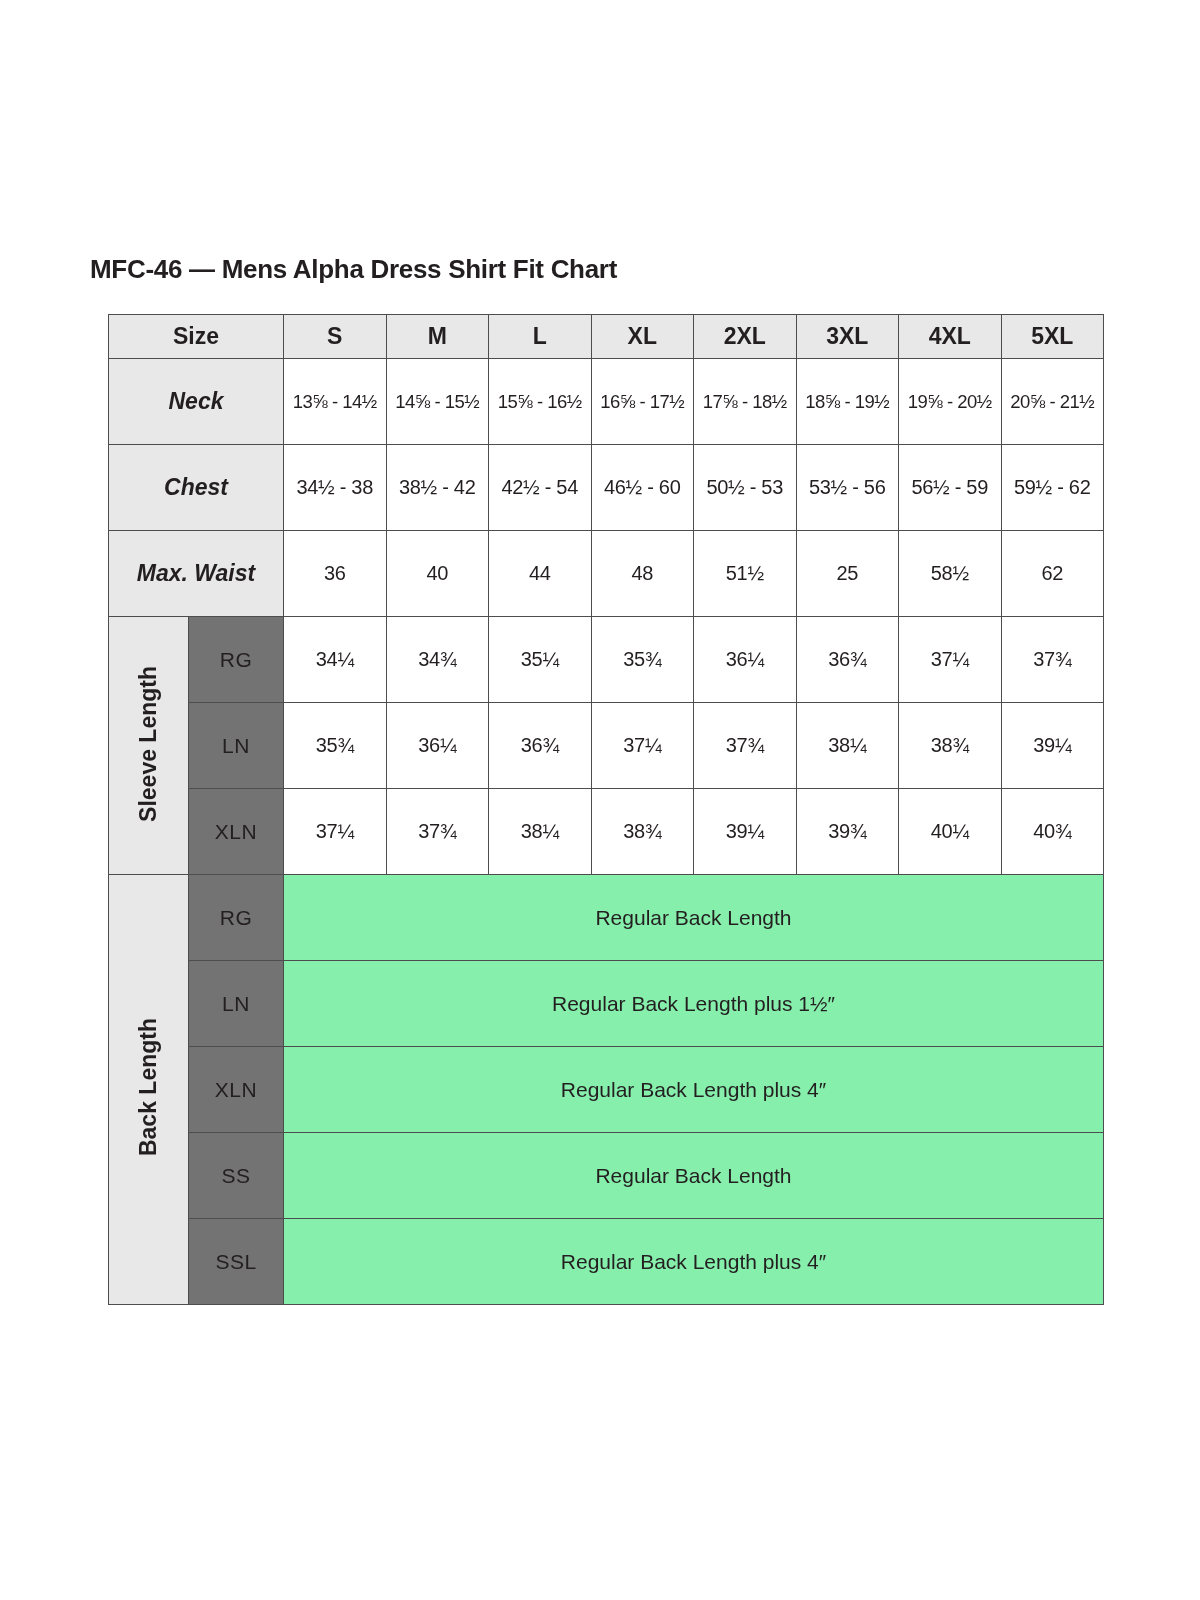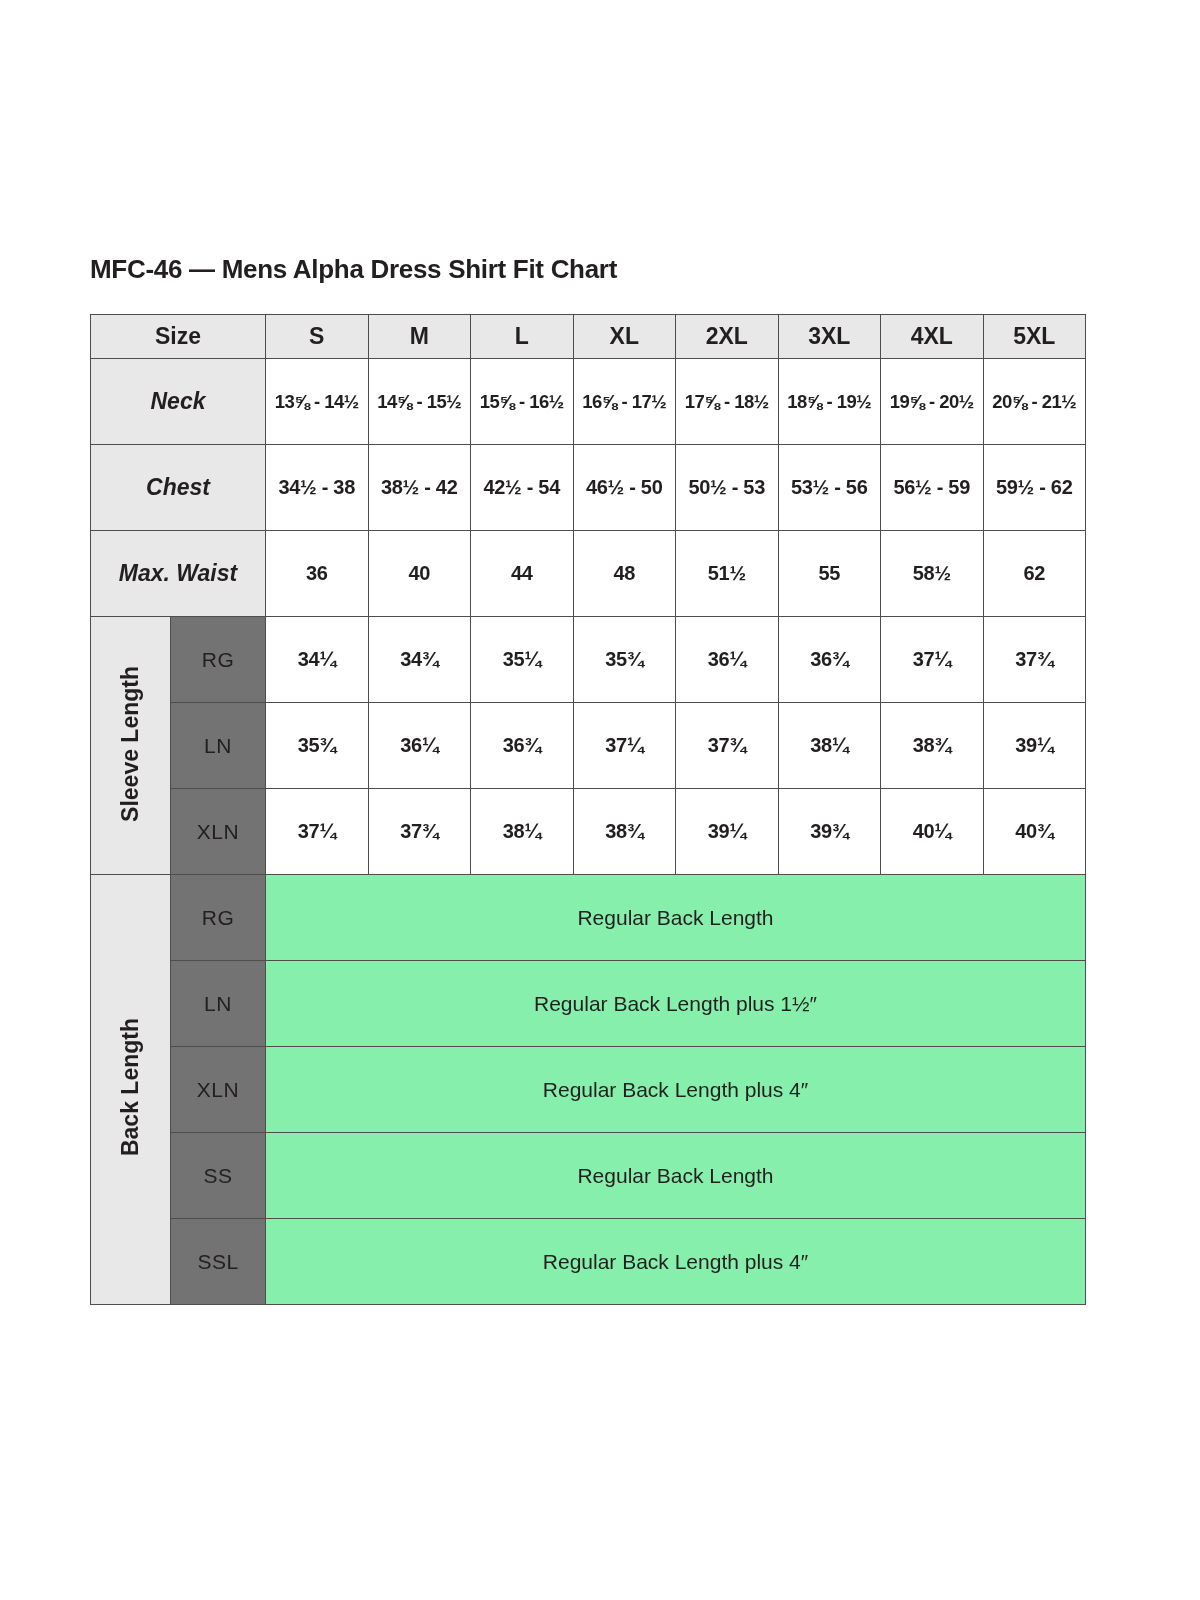--- a/index.html
+++ b/index.html
@@ -21,21 +21,21 @@
     position: absolute;
     left: 90px;
     top: 254px;
     font-size: 26px;
     font-weight: bold;
     letter-spacing: -0.3px;
     margin: 0;
   }
   table.fit-chart {
     position: absolute;
-    left: 90px;
+    left: 108px;
     top: 314px;
     border-collapse: collapse;
     table-layout: fixed;
     width: 995px;
   }
   table.fit-chart th,
   table.fit-chart td {
     border: 1.5px solid #4d4d4f;
     text-align: center;
     vertical-align: middle;
@@ -57,21 +57,21 @@
     font-style: italic;
   }
   th.code-cell {
     font-size: 21px;
     font-weight: normal;
     letter-spacing: 0.5px;
     background: #737373;
   }
   td.val {
     font-size: 20px;
-    font-weight: bold;
+    font-weight: normal;
     letter-spacing: -0.3px;
     background: #ffffff;
   }
   td.range {
     font-size: 18.5px;
     letter-spacing: -0.5px;
   }
   td.span-val {
     font-size: 21px;
     font-weight: normal;
@@ -136,35 +136,35 @@
       <td class="val range">18⅝ - 19½</td>
       <td class="val range">19⅝ - 20½</td>
       <td class="val range">20⅝ - 21½</td>
     </tr>
 
     <tr class="data-row">
       <th colspan="2" class="gray row-label">Chest</th>
       <td class="val">34½ - 38</td>
       <td class="val">38½ - 42</td>
       <td class="val">42½ - 54</td>
-      <td class="val">46½ - 50</td>
+      <td class="val">46½ - 60</td>
       <td class="val">50½ - 53</td>
       <td class="val">53½ - 56</td>
       <td class="val">56½ - 59</td>
       <td class="val">59½ - 62</td>
     </tr>
 
     <tr class="data-row">
       <th colspan="2" class="gray row-label">Max. Waist</th>
       <td class="val">36</td>
       <td class="val">40</td>
       <td class="val">44</td>
       <td class="val">48</td>
       <td class="val">51½</td>
-      <td class="val">55</td>
+      <td class="val">25</td>
       <td class="val">58½</td>
       <td class="val">62</td>
     </tr>
 
     <tr class="data-row">
       <th rowspan="3" class="vert-label">
         <span class="vt">Sleeve Length</span>
       </th>
       <th class="code-cell">RG</th>
       <td class="val">34¼</td>

